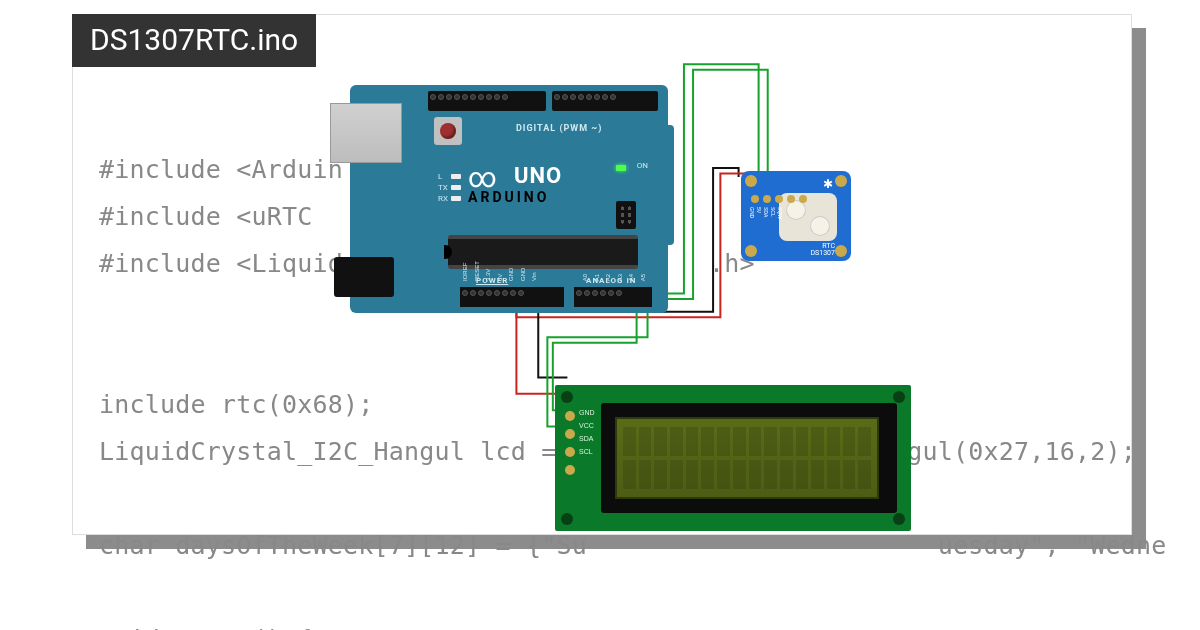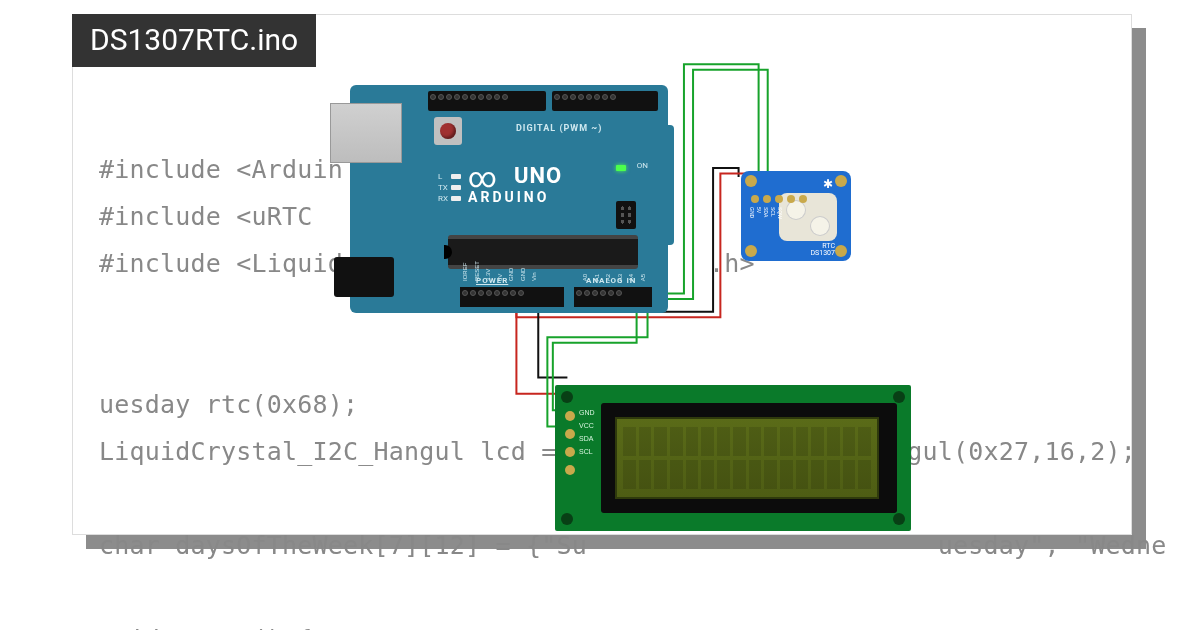--- a/index.html
+++ b/index.html
@@ -92,21 +92,21 @@
     position:absolute; left:-16px; bottom:16px; width:60px; height:40px;
     background:#111; border-radius:3px;
   }
   .uno .reset {
     position:absolute; left:84px; top:32px; width:28px; height:28px;
     background:#c0c0c0; border-radius:3px;
   }
   .uno .reset::after{content:""; position:absolute; left:6px; top:6px; width:16px; height:16px; border-radius:50%; background:#a03030; box-shadow: inset -2px -2px 3px rgba(0,0,0,0.4);}
   .uno .infinity { position:absolute; left:118px; top:76px; color:#fff; font-size:28px;}
   .uno .unotext { position:absolute; left:164px; top:78px; color:#fff; font-size:22px; font-weight:700; letter-spacing:1px;}
-  .uno .arduinotext{position:absolute; left:118px; top:104px; color:#ffffff; font-size:14px; font-weight:700; letter-spacing:3px;}
+  .uno .arduinotext{position:absolute; left:118px; top:104px; color:#000000; font-size:14px; font-weight:700; letter-spacing:3px;}
   .uno .txrx {position:absolute; left:88px; top:86px; color:#cfe8ef; font-size:8px; line-height:1.4;}
   .uno .txrx .le{display:inline-block;width:10px;}
   .uno .txrx .led{display:inline-block;width:10px;height:5px;background:#eee;border-radius:1px;margin-left:3px;}
   .uno .onled {position:absolute; right:42px; top:80px; width:10px; height:6px; background:#4cff4c; border-radius:1px; box-shadow:0 0 4px #4cff4c;}
   .uno .ontext {position:absolute; right:20px; top:76px; color:#cfe8ef; font-size:8px;}
   .uno .icsp1{position:absolute; right:32px; top:116px; width:20px; height:28px; background:#111; border-radius:2px;}
   .uno .icsp1::before{content:"";position:absolute;left:3px;top:3px;right:3px;bottom:3px;background:
     radial-gradient(circle at 25% 20%, #555 2px, transparent 2px),
     radial-gradient(circle at 75% 20%, #555 2px, transparent 2px),
     radial-gradient(circle at 25% 50%, #555 2px, transparent 2px),
@@ -194,21 +194,21 @@
 
 <div class="card">
   <div class="title-bar">DS1307RTC.ino</div>
 
   <div class="code">
 <span>#include &lt;Arduin</span>
 <span>#include &lt;uRTC</span>
 <span>#include &lt;Liquid</span>                        <span>.h&gt;</span>
 
 
-<span>uesday rtc(0x68);</span>
+<span>include rtc(0x68);</span>
 <span>LiquidCrystal_I2C_Hangul lcd = L</span> <span>iquidCrystal_I2C_Hangul(0x27,16,2);</span>
 
 <span>char daysOfTheWeek[7][12] = {"Su</span>                       <span>uesday", "Wedne</span>
 
 <span>void setup() {</span></div>
 
   <div class="diagram">
 
     <svg class="wires" viewBox="0 0 1060 570">
 

